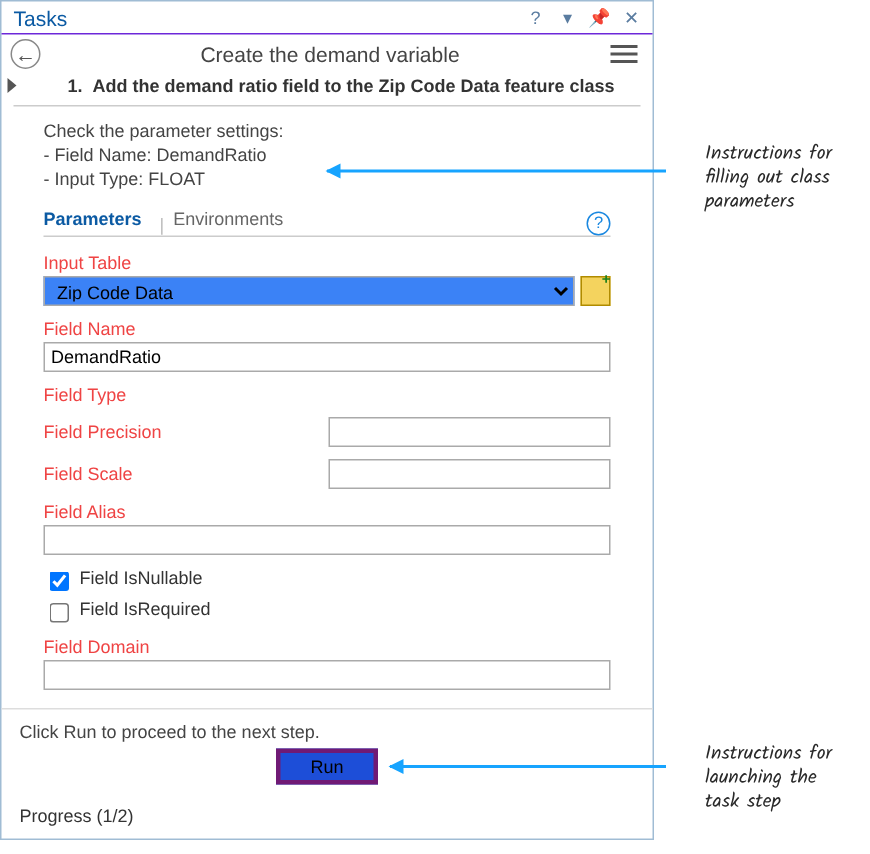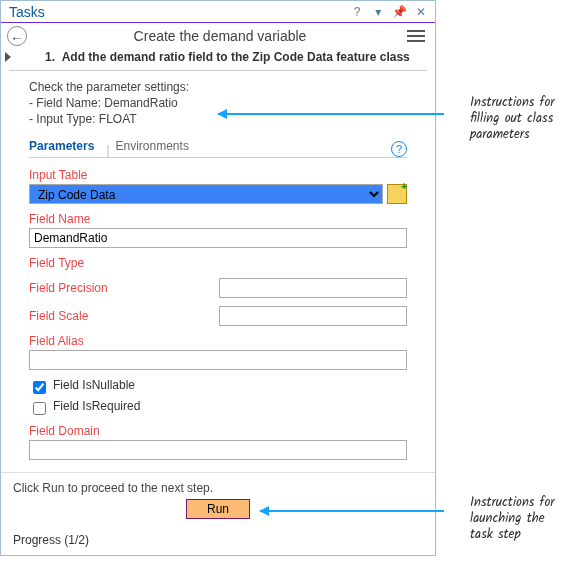--- a/index.html
+++ b/index.html
@@ -145,22 +145,22 @@
   .chk-row input[type=checkbox] { width: 13px; height: 13px; }
   .footer-hint {
     padding: 8px 12px 6px 12px;
     color: #444;
     border-top: 1px solid #ddd;
     margin-top: 12px;
     position: relative;
   }
   .run-wrap { text-align: center; margin: 4px 0 8px 0; }
   .run-btn {
-    border: 1px solid #701a75;
-    background: #fdba74;
+    border: 3px solid #701a75;
+    background: #1d4ed8;
     padding: 2px 20px;
     font-family: inherit; font-size: 12px;
     cursor: pointer;
   }
   .progress-wrap {
     display: flex; align-items: center; gap: 6px;
     padding: 0 12px 4px 12px;
   }
   
   .annotation {

